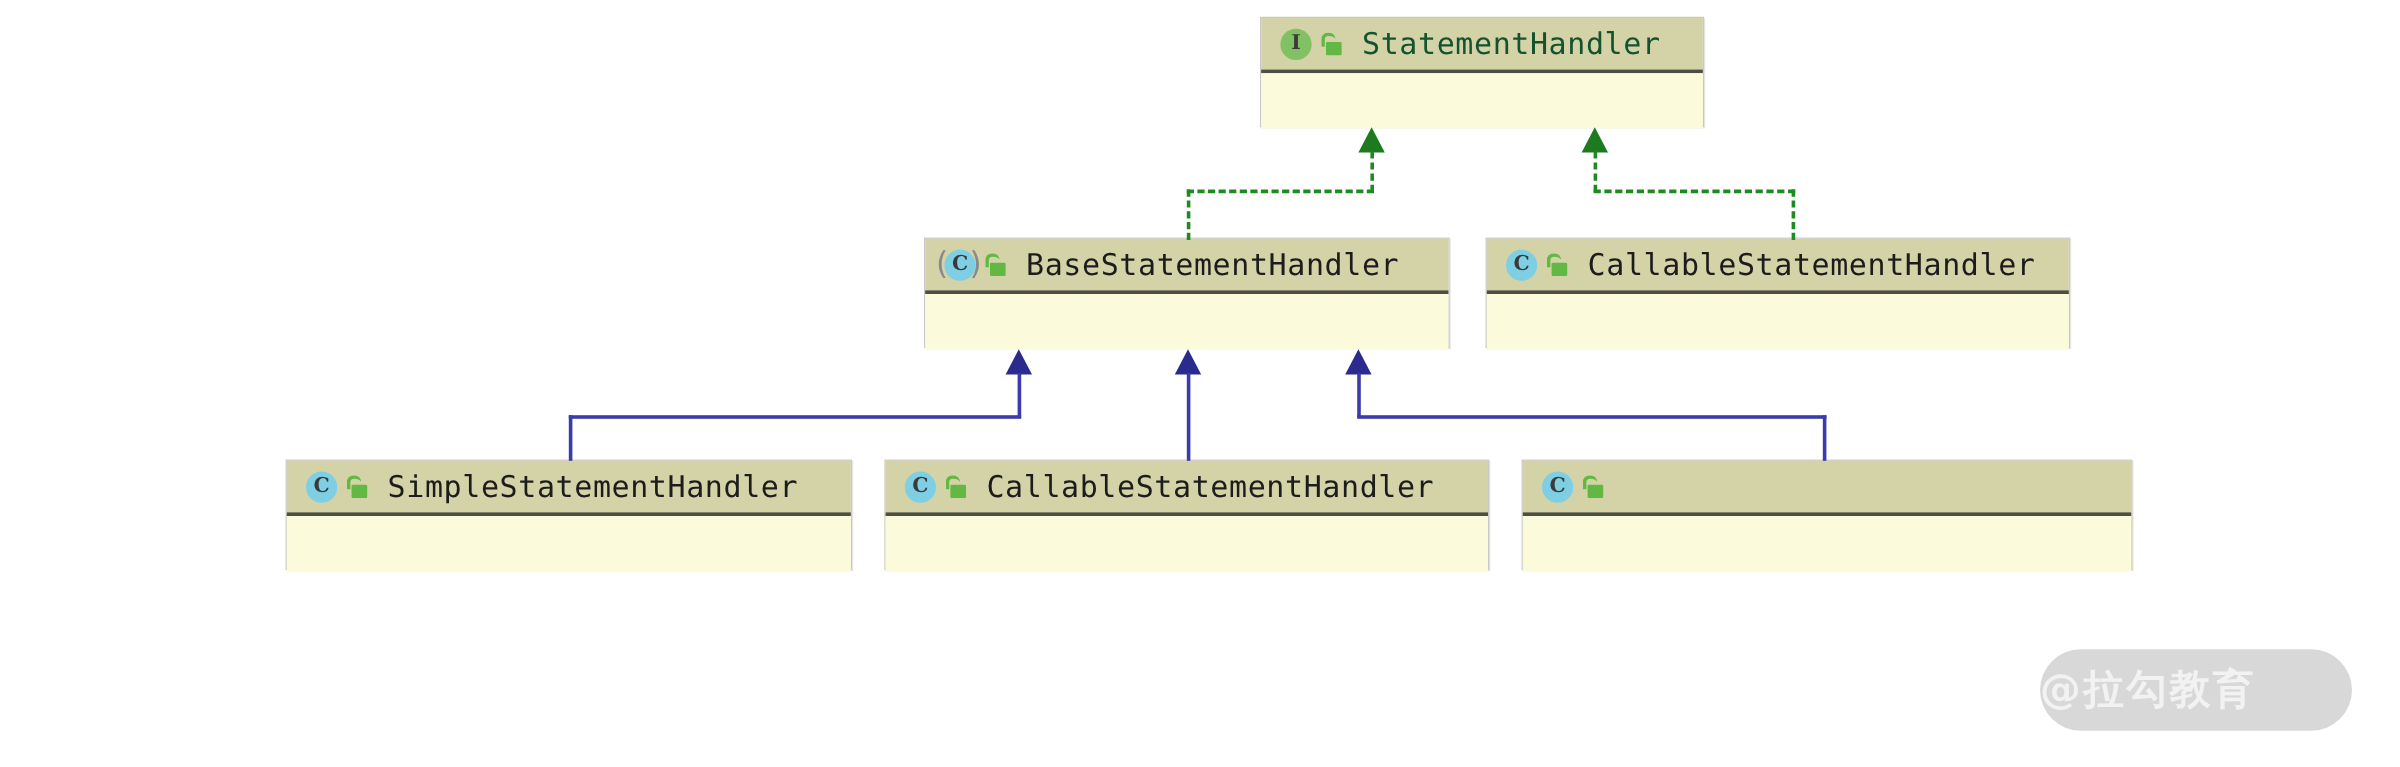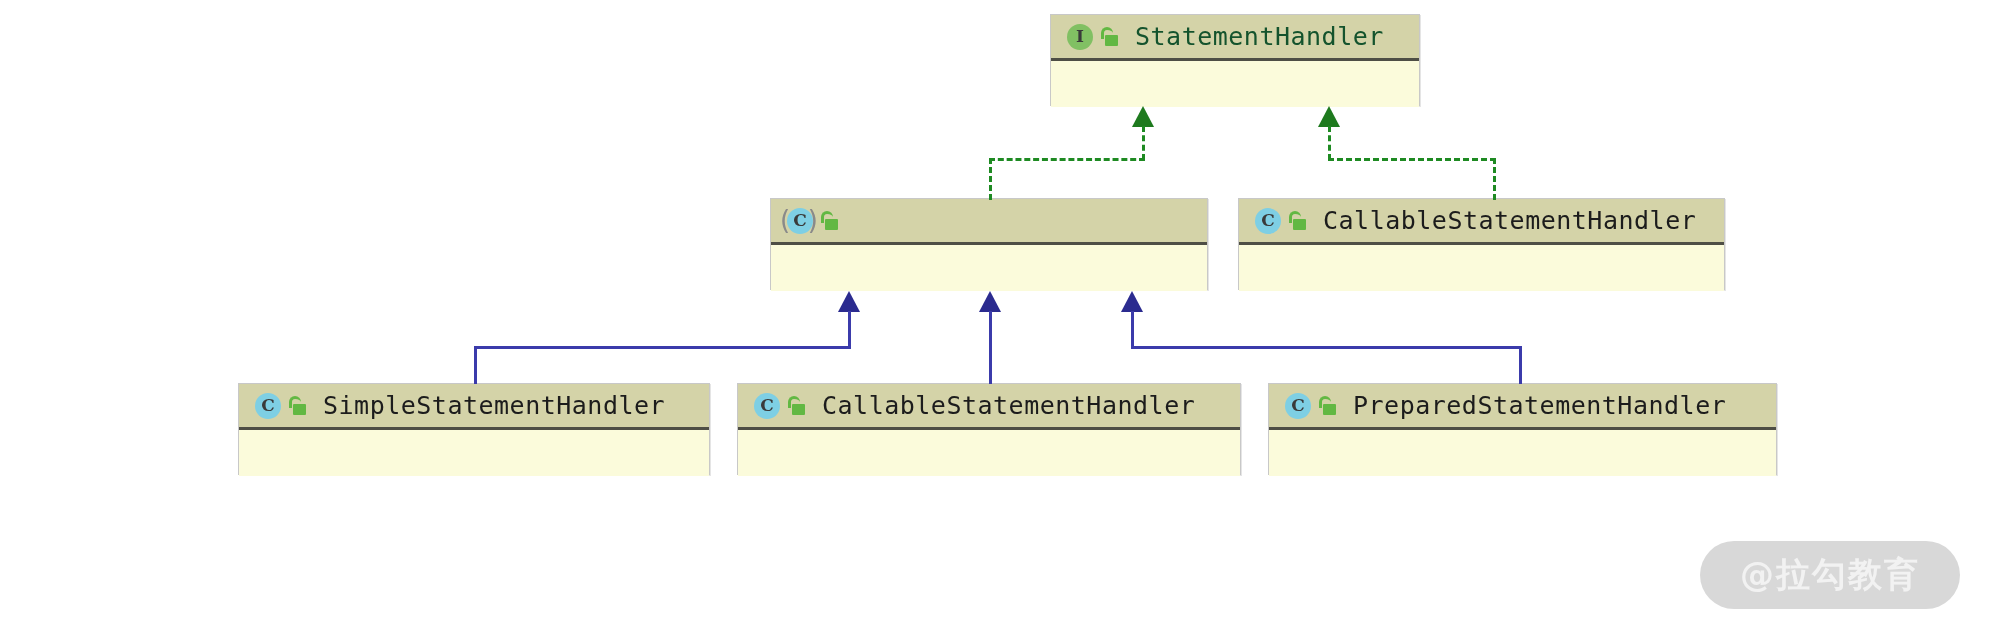--- a/index.html
+++ b/index.html
@@ -154,21 +154,20 @@
   .arrowhead.green { border-bottom: 21px solid #1e7a1e; }
   .arrowhead.blue  { border-bottom: 21px solid #2b2b8f; }
 
   
   #watermark {
     position: absolute;
     background: #d8d8d8;
     border-radius: 34px;
     display: flex;
     align-items: center;
-    justify-content: center;
   }
   #watermark .wm-text {
     font-family: "DejaVu Sans", "Liberation Sans", sans-serif;
     font-size: 34px;
     font-weight: bold;
     color: #f2f2f2;
     letter-spacing: 2px;
     white-space: nowrap;
   }
 </style>
@@ -195,20 +194,21 @@
   <div class="uml-node" style="left:770px; top:198px; width:438px; height:92px;">
     <div class="uml-header">
       <span class="badge cls abstract">
         <span class="disc"></span>
         <span class="glyph">C</span>
       </span>
       <span class="lock-icon">
         <span class="shackle"></span>
           <span class="body"></span>
       </span>
+      <span class="uml-title">BaseStatementHandler</span>
     </div>
     <div class="uml-body"></div>
   </div>
 
   <div class="uml-node" style="left:1238px; top:198px; width:487px; height:92px;">
     <div class="uml-header">
       <span class="badge cls">
         <span class="disc"></span>
         <span class="glyph">C</span>
       </span>
@@ -254,21 +254,20 @@
   <div class="uml-node" style="left:1268px; top:383px; width:509px; height:92px;">
     <div class="uml-header">
       <span class="badge cls">
         <span class="disc"></span>
         <span class="glyph">C</span>
       </span>
       <span class="lock-icon">
         <span class="shackle"></span>
           <span class="body"></span>
       </span>
-      <span class="uml-title">PreparedStatementHandler</span>
     </div>
     <div class="uml-body"></div>
   </div>
 
   <div class="conn">
     <div class="arrowhead green" style="left:1132px; top:106px;"></div>
     <div class="seg-v-green" style="left:1142px; top:126px; height:34px;"></div>
     <div class="seg-h-green" style="left:989px; top:158px; width:156px;"></div>
     <div class="seg-v-green" style="left:989px; top:158px; height:42px;"></div>
   </div>

